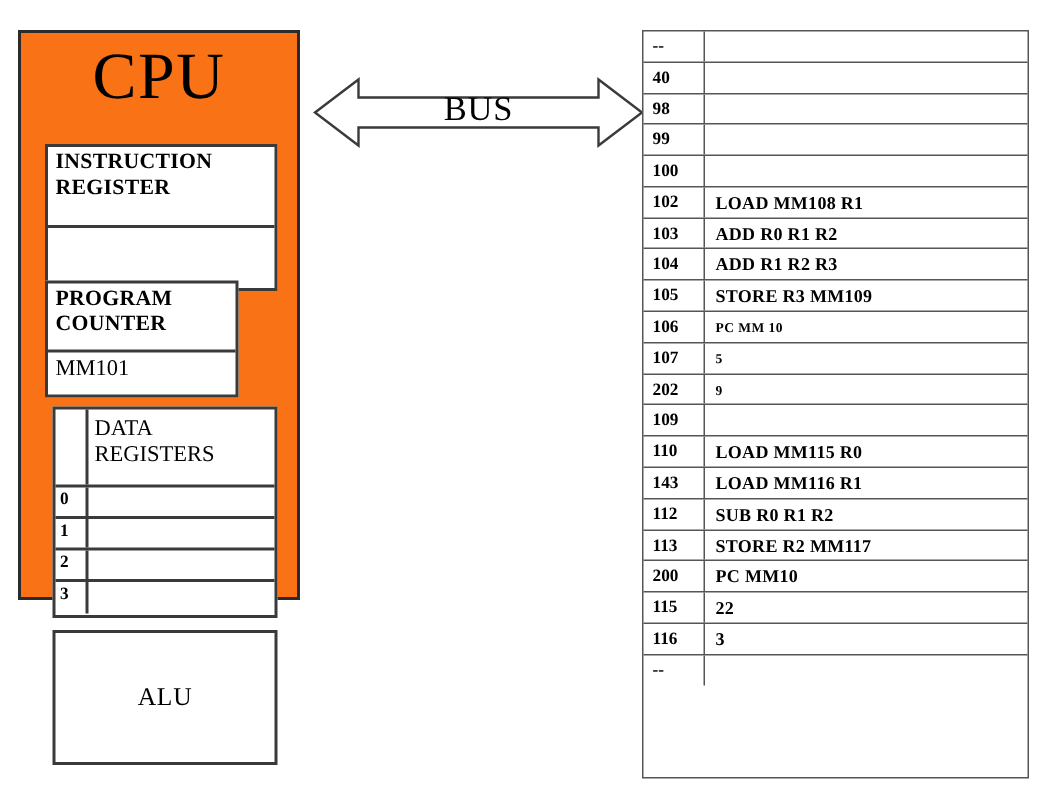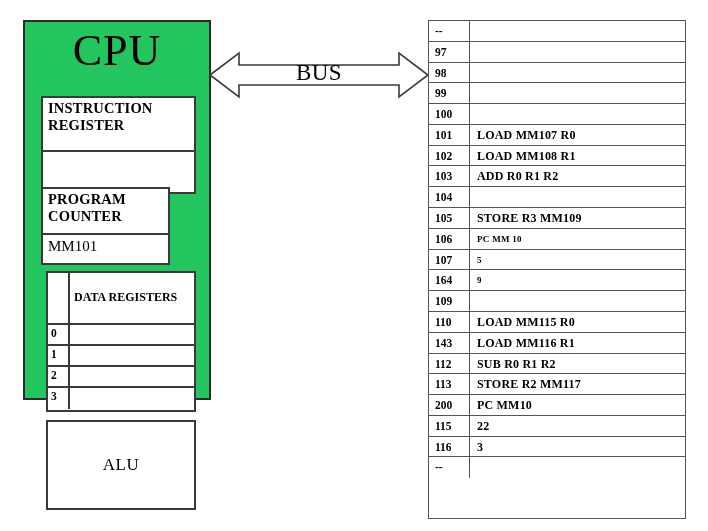--- a/index.html
+++ b/index.html
@@ -12,26 +12,26 @@
     height: 531px;
     position: relative;
     font-family: "Liberation Serif", "DejaVu Serif", serif;
     color: #000000;
     overflow: hidden;
   }
 
   
   #cpu-box {
     position: absolute;
-    left: 23px;
+    left: 12px;
     top: 20px;
     width: 188px;
     height: 380px;
     border: 2px solid #2b2b2b;
-    background: #22c55e;
+    background: #f97316;
     box-sizing: border-box;
   }
   #cpu-title {
     position: absolute;
     left: 0;
     top: 2px;
     width: 100%;
     text-align: center;
     font-size: 44px;
     line-height: 54px;
@@ -111,24 +111,24 @@
   .dr-val {
     flex: 1 1 auto;
     box-sizing: border-box;
     padding: 1px 4px;
     font-size: 12px;
     line-height: 15px;
   }
   #dr-header { height: 52px; }
   #dr-header .dr-idx { padding-top: 0; }
   #dr-header .dr-val {
-    font-weight: bold;
-    font-size: 12px;
+    font-weight: normal;
+    font-size: 15px;
     line-height: 17px;
-    padding-top: 16px;
+    padding-top: 5px;
   }
   .dr-data { height: 21px; }
 
   
   #alu-box {
     left: 21px;
     top: 398px;
     width: 150px;
     height: 90px;
     display: flex;
@@ -256,64 +256,61 @@
 </div>
 <div id="bus-label">BUS</div>
 
 <div id="memory-table">
 
   <div class="mem-row">
     <div class="mem-addr">--</div>
     <div class="mem-val"></div>
   </div>
   <div class="mem-row">
-    <div class="mem-addr">97</div>
+    <div class="mem-addr">40</div>
     <div class="mem-val"></div>
   </div>
   <div class="mem-row">
     <div class="mem-addr">98</div>
     <div class="mem-val"></div>
   </div>
   <div class="mem-row">
     <div class="mem-addr">99</div>
     <div class="mem-val"></div>
   </div>
   <div class="mem-row">
     <div class="mem-addr">100</div>
     <div class="mem-val"></div>
-  </div>
-  <div class="mem-row">
-    <div class="mem-addr">101</div>
-    <div class="mem-val">LOAD MM107 R0</div>
   </div>
   <div class="mem-row">
     <div class="mem-addr">102</div>
     <div class="mem-val">LOAD MM108 R1</div>
   </div>
   <div class="mem-row">
     <div class="mem-addr">103</div>
     <div class="mem-val">ADD R0 R1 R2</div>
   </div>
   <div class="mem-row">
     <div class="mem-addr">104</div>
+    <div class="mem-val">ADD R1 R2 R3</div>
   </div>
   <div class="mem-row">
     <div class="mem-addr">105</div>
     <div class="mem-val">STORE R3  MM109</div>
   </div>
   <div class="mem-row">
     <div class="mem-addr">106</div>
     <div class="mem-val small">PC MM 10</div>
   </div>
   <div class="mem-row">
     <div class="mem-addr">107</div>
     <div class="mem-val small">5</div>
   </div>
   <div class="mem-row">
-    <div class="mem-addr">164</div>
+    <div class="mem-addr">202</div>
     <div class="mem-val small">9</div>
   </div>
   <div class="mem-row">
     <div class="mem-addr">109</div>
     <div class="mem-val"></div>
   </div>
   <div class="mem-row">
     <div class="mem-addr">110</div>
     <div class="mem-val">LOAD MM115 R0</div>
   </div>

